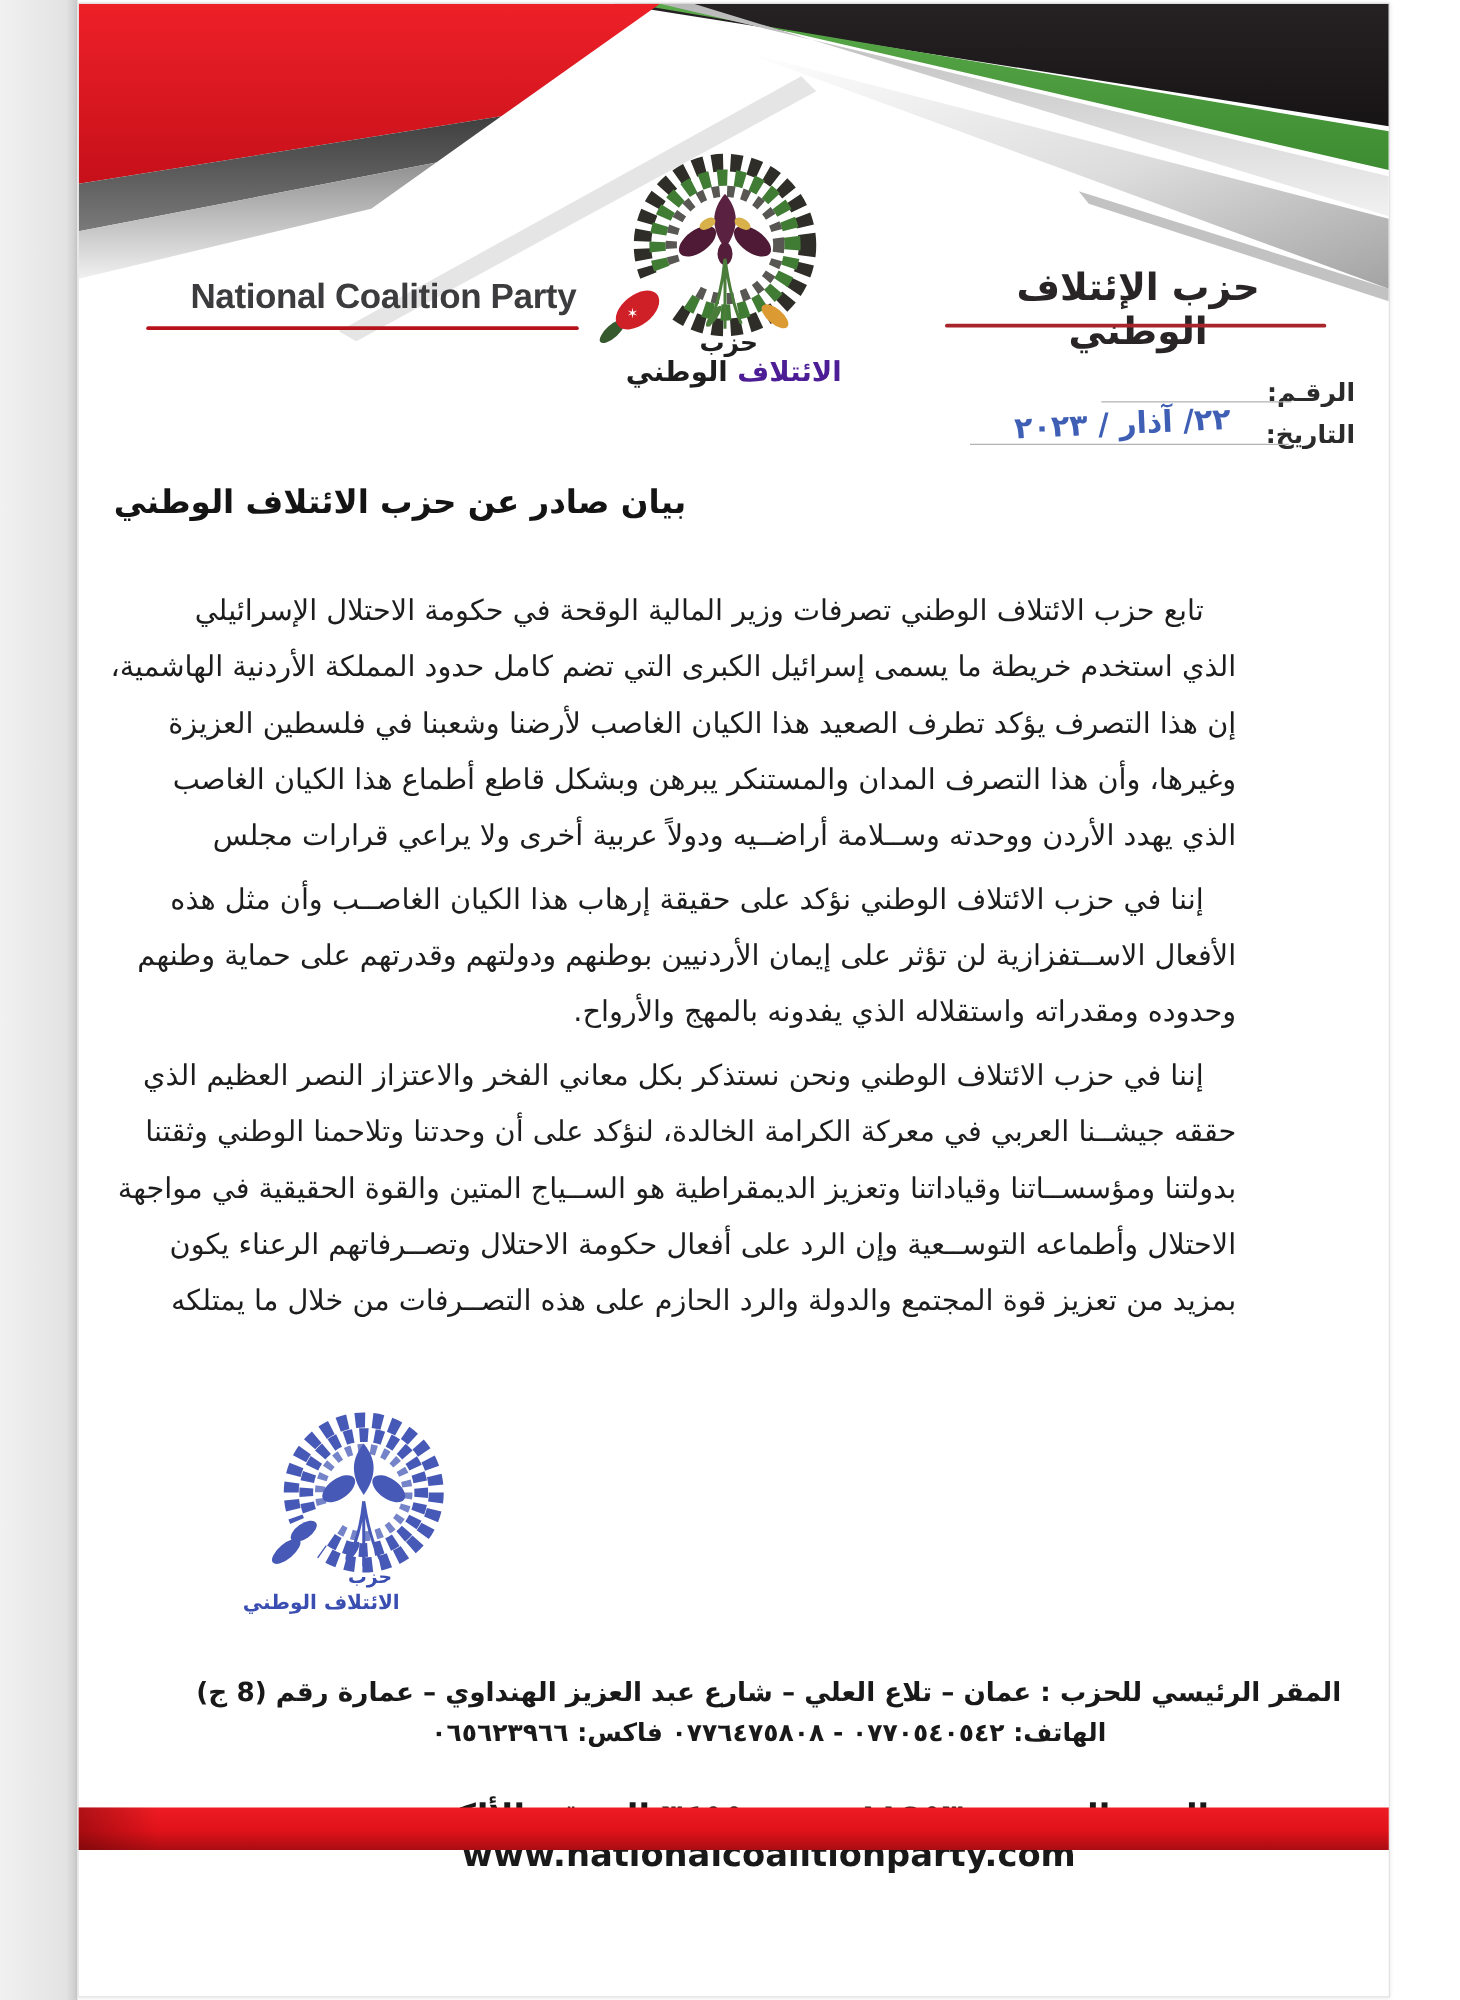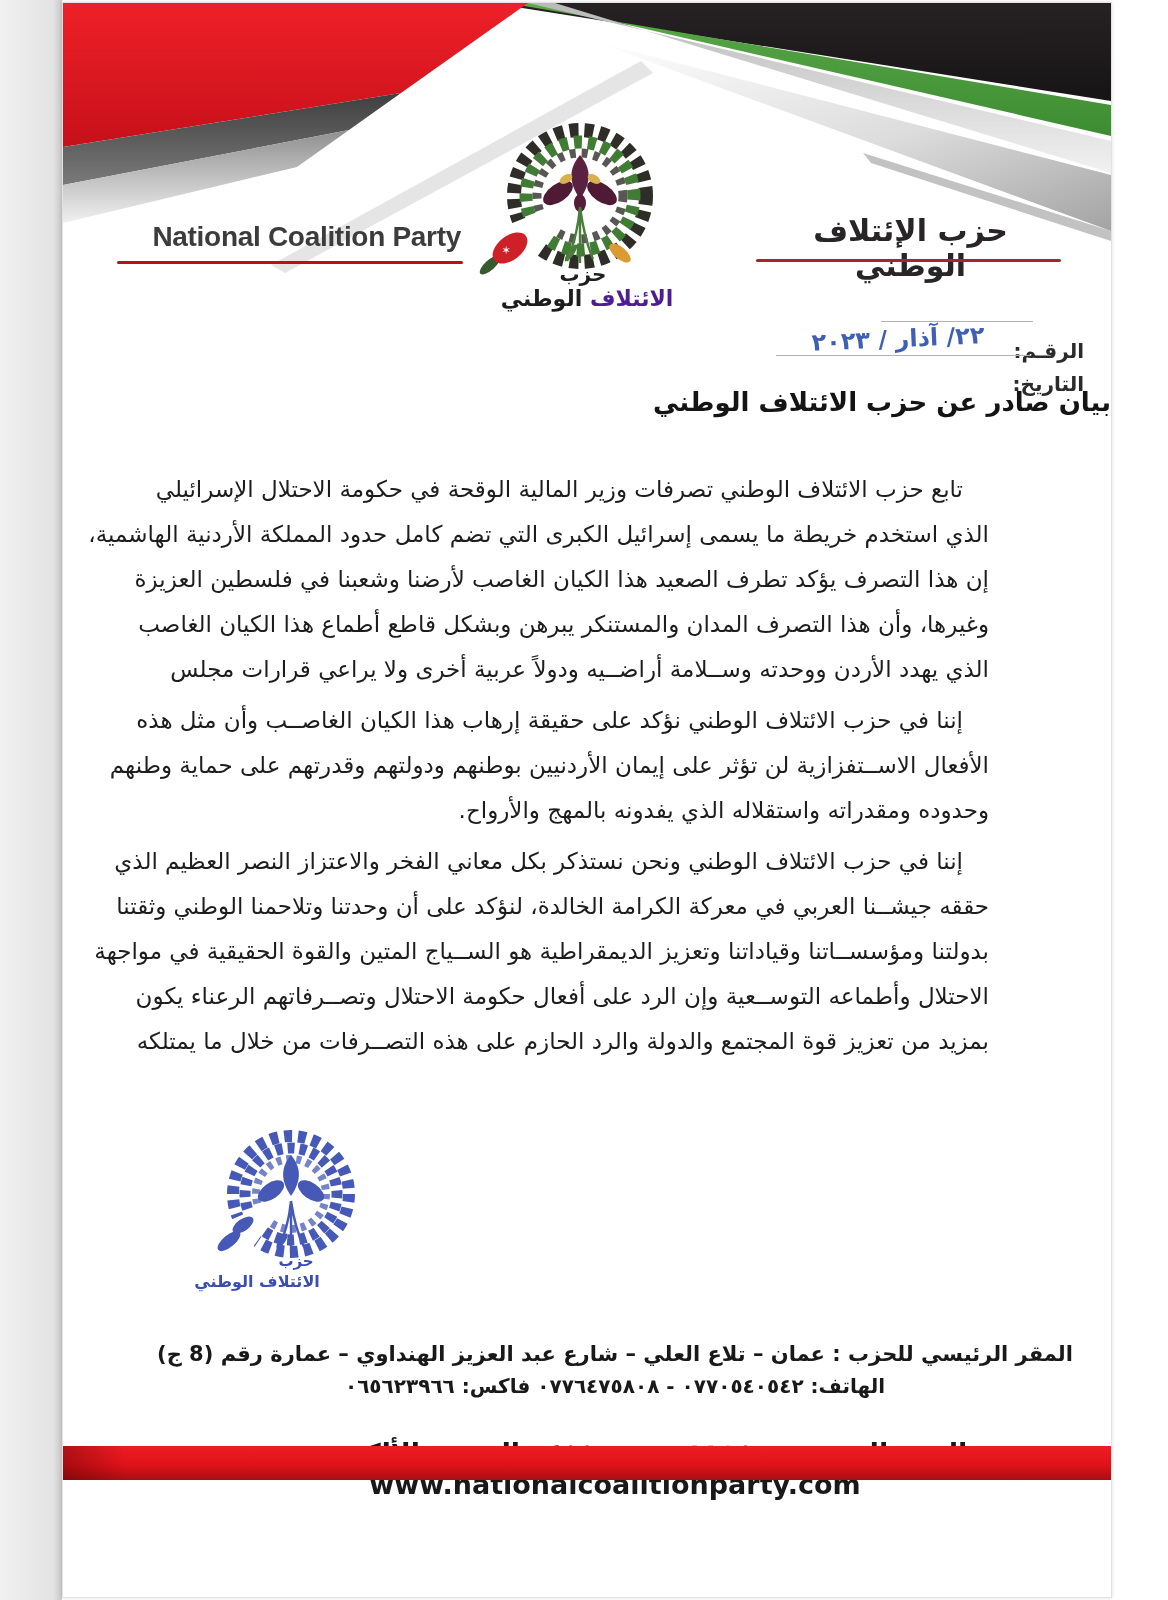--- a/index.html
+++ b/index.html
@@ -13,37 +13,37 @@
   .latin-title{position:absolute;left:58px;top:218px;width:340px;text-align:right;
                font-family:"Liberation Sans",sans-serif;font-weight:bold;font-size:28px;
                color:#3c3c3e;letter-spacing:-.3px;}
   .latin-underline{position:absolute;left:54px;top:258px;width:346px;height:3px;
                    background:var(--underline-red);border-radius:2px;}
   .arabic-title{position:absolute;left:695px;top:210px;width:305px;text-align:center;
                 direction:rtl;font-weight:bold;font-size:30px;color:#292526;}
   .arabic-underline{position:absolute;left:693px;top:256px;width:305px;height:3px;
                     background:#a8252c;border-radius:2px;}
   
-  .meta-label{position:absolute;right:27px;direction:rtl;font-weight:bold;font-size:20px;color:#2b2b2b;margin-top:37px;}
+  .meta-label{position:absolute;right:27px;direction:rtl;font-weight:bold;font-size:20px;color:#2b2b2b;}
   .num-label{top:299px;}
   .date-label{top:332px;}
   .num-line{position:absolute;left:818px;top:318px;width:152px;height:1px;background:#b3b3b3;}
   .date-line{position:absolute;left:713px;top:352px;width:255px;height:1px;background:#b3b3b3;}
   .date-value{position:absolute;left:715px;top:322px;width:240px;text-align:center;direction:rtl;
               color:var(--hand-blue);font-size:24px;font-weight:bold;transform:rotate(-2.5deg);
               letter-spacing:1px;}
   
   .logo-word-top{position:absolute;left:482px;top:259px;width:76px;text-align:center;
                  font-weight:bold;font-size:20px;color:#1f1f1f;}
   .logo-name{position:absolute;left:429px;top:283px;width:190px;text-align:center;direction:rtl;
              font-weight:bold;font-size:22px;white-space:nowrap;}
   .logo-name .red{color:#4c1d95;} .logo-name .blk{color:#1d1d1d;margin-top:21px;}
   
   .letter-title{position:absolute;left:0;top:384px;width:1048px;padding-left:28px;box-sizing:border-box;
-                text-align:right;direction:rtl;font-weight:bold;font-size:26px;color:#141414;}
+                text-align:left;direction:rtl;font-weight:bold;font-size:26px;color:#141414;}
   .body-block{position:absolute;left:123px;top:464px;width:803px;direction:rtl;
               font-size:23px;color:#1d1d1d;}
   .para{margin:0 0 6px 0;}
   .para .line{line-height:45px;height:45px;text-align:justify;text-align-last:justify;
               white-space:nowrap;}
   .para .line:first-child{padding-right:26px;}
   .para .line:last-child{text-align-last:right;}
   
   .stamp-svg{position:absolute;left:128px;top:1110px;opacity:.93;}
   .stamp-word{position:absolute;left:195px;top:1249px;width:76px;text-align:center;

